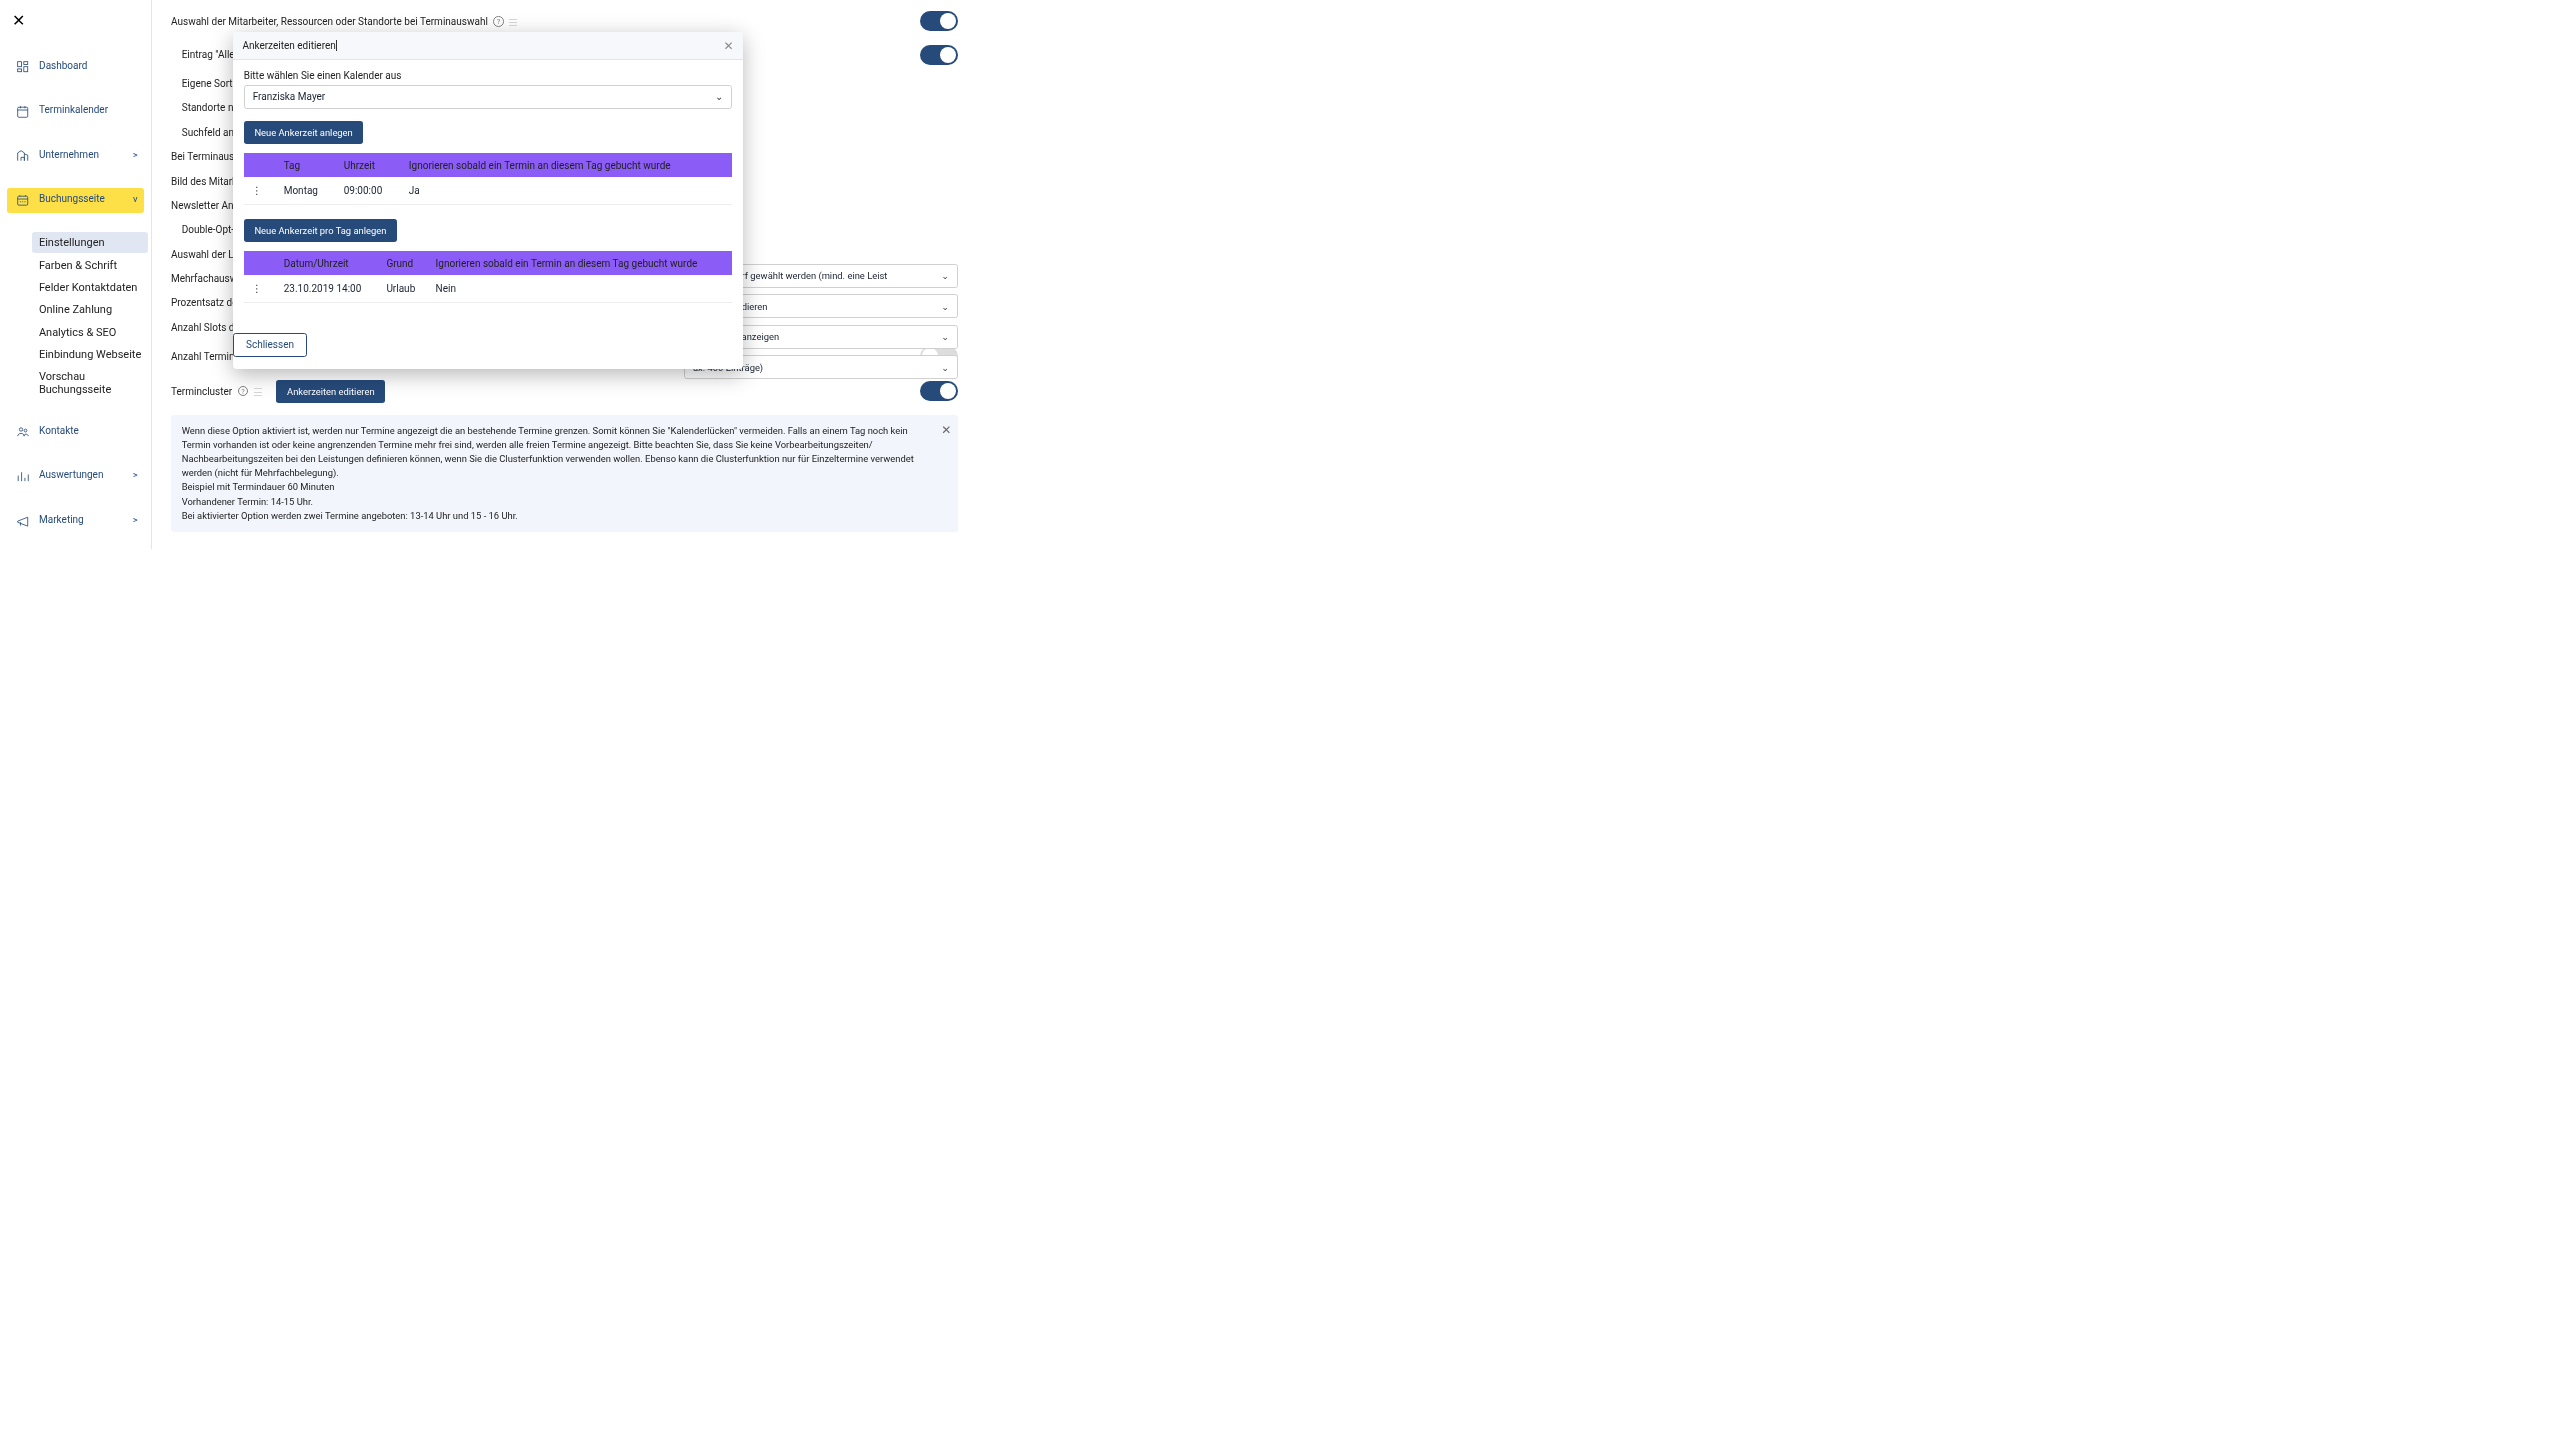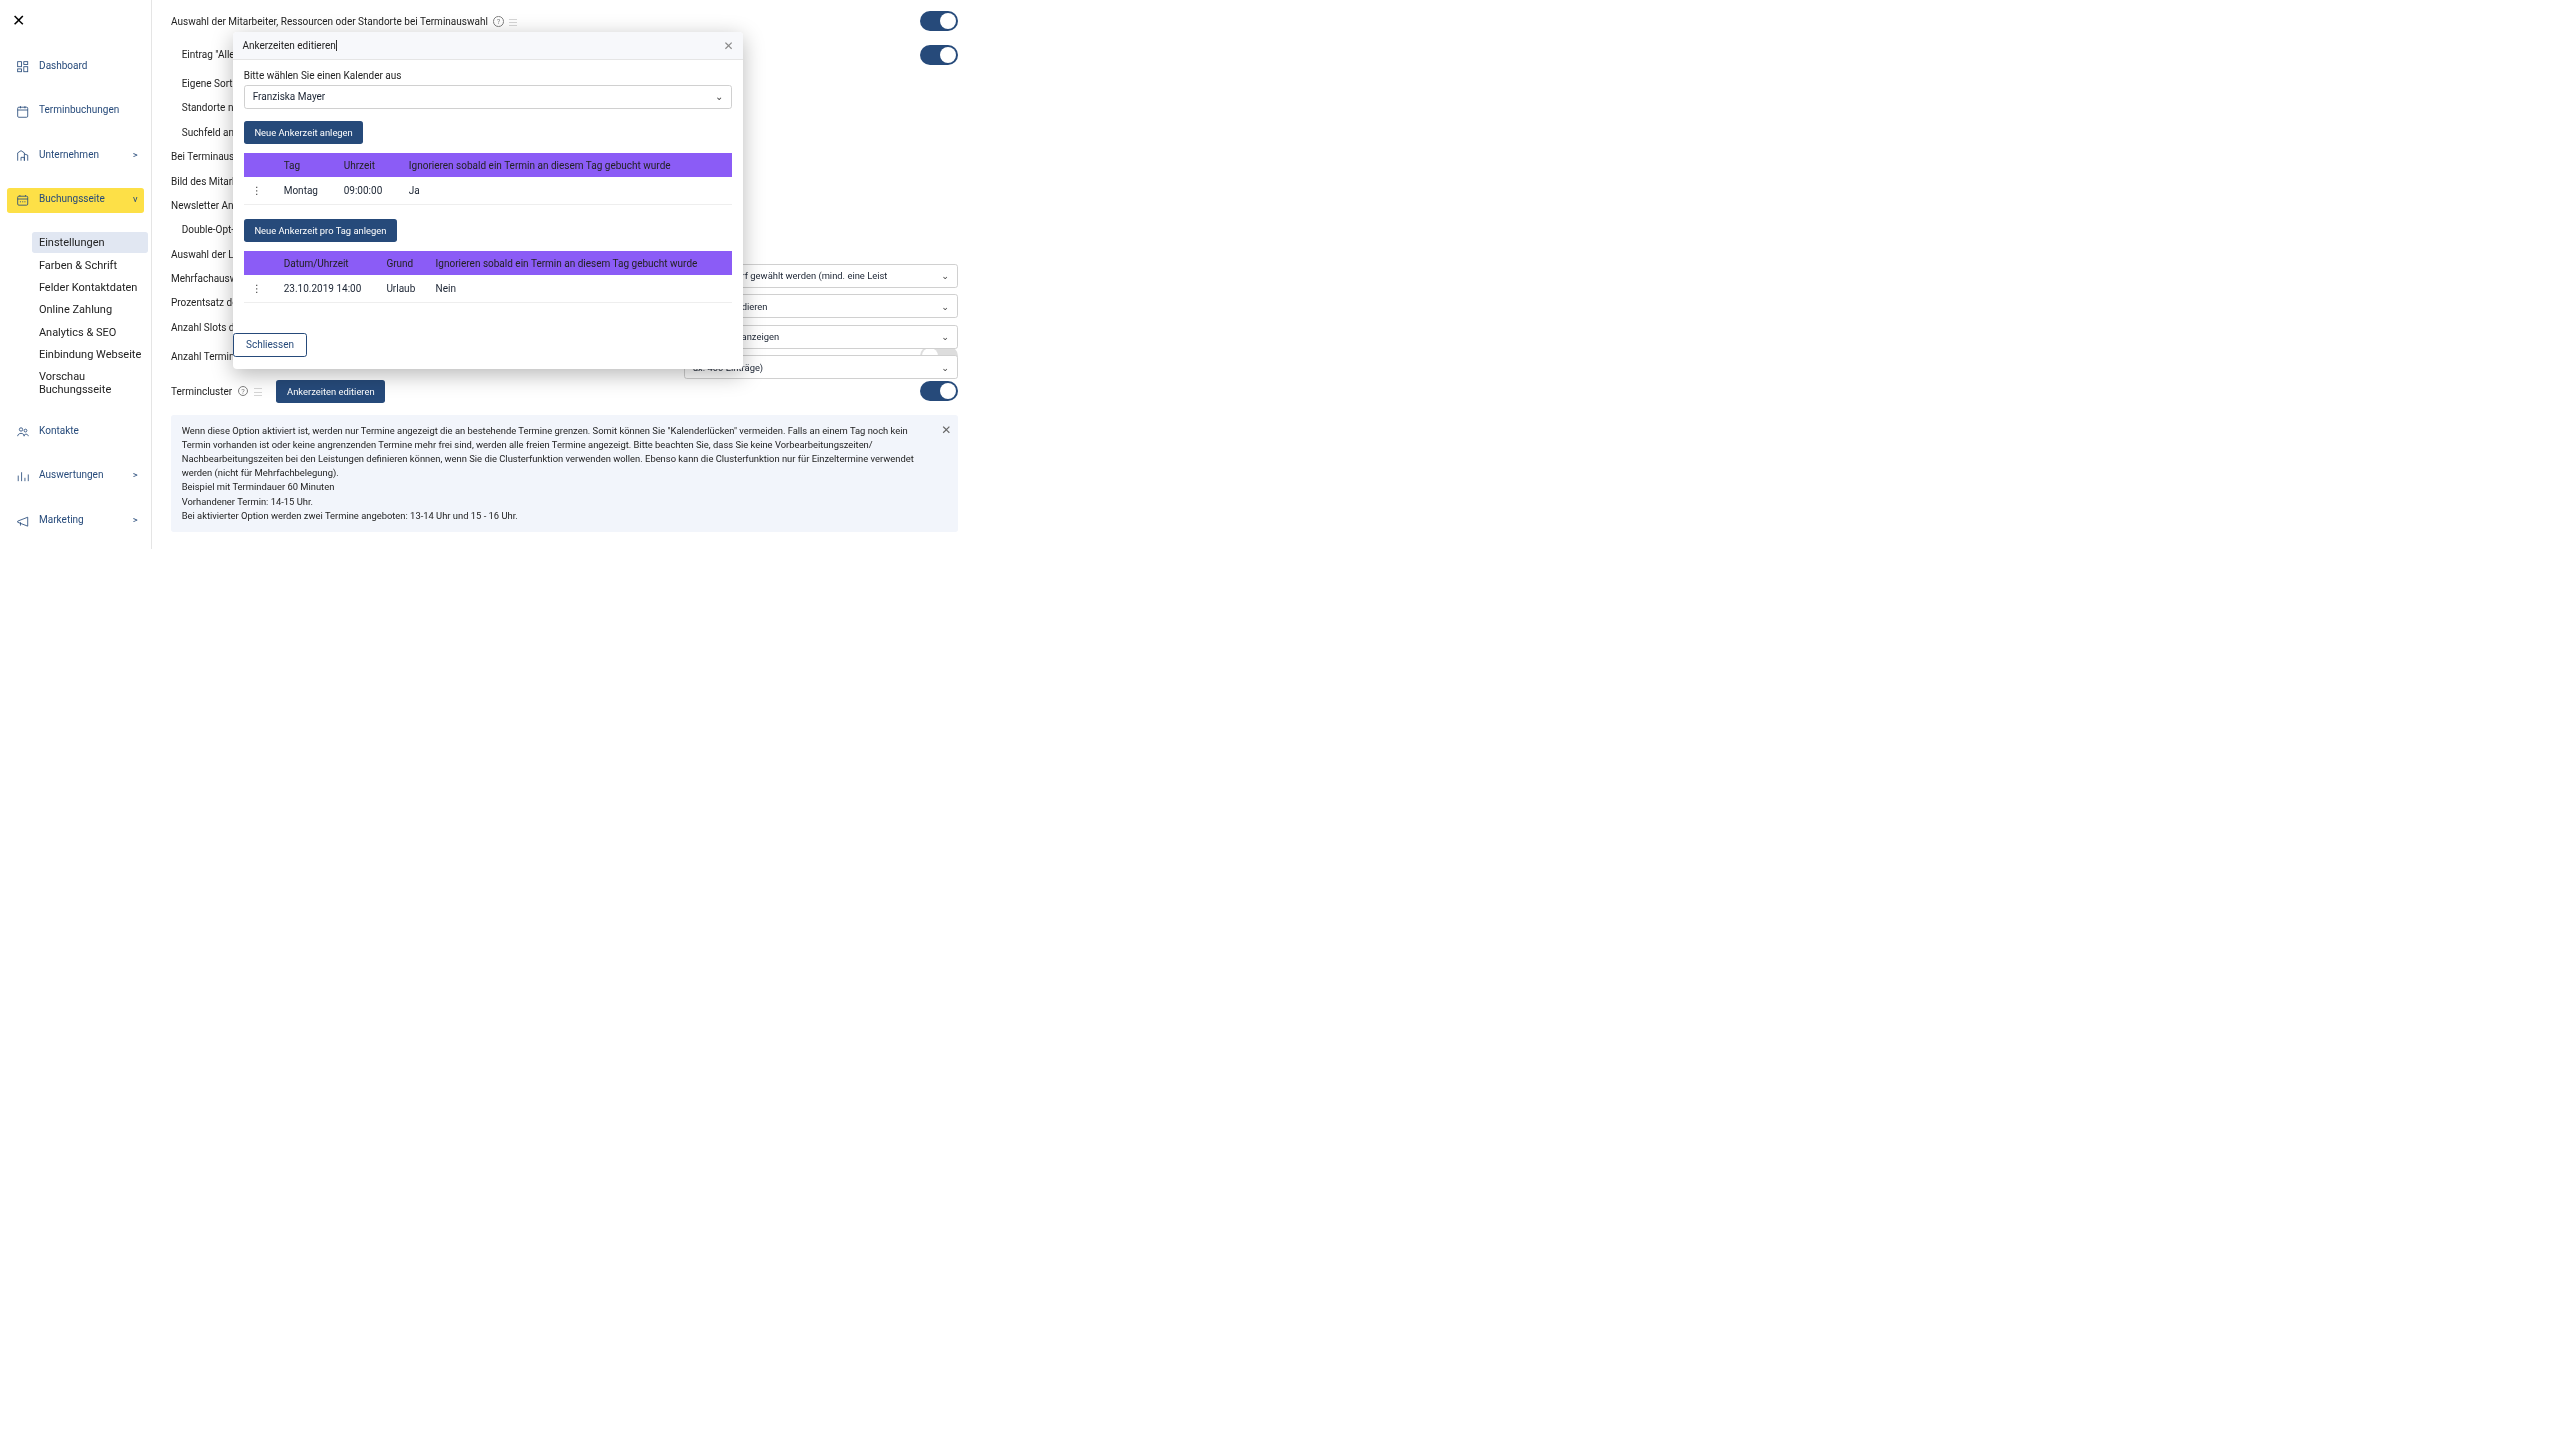--- a/index.html
+++ b/index.html
@@ -71,21 +71,21 @@
         </span>
       <span class="label">Dashboard</span>
     </div>
     <div class="nav-item">
       <span class="icon">
           <svg viewBox="0 0 24 24">
             <rect x="3" y="4" width="18" height="18" rx="2"></rect>
             <path d="M3 9h18M8 2v4M16 2v4"></path>
           </svg>
         </span>
-      <span class="label">Terminbuchungen</span>
+      <span class="label">Terminkalender</span>
     </div>
     <div class="nav-item">
       <span class="icon">
           <svg viewBox="0 0 24 24">
             <path d="M3 21V7l6-4 6 4v14M9 21v-6h6v6M21 21V11l-6-2"></path>
           </svg>
         </span>
       <span class="label">Unternehmen</span>
       <span class="chev">&gt;</span>
     </div>

